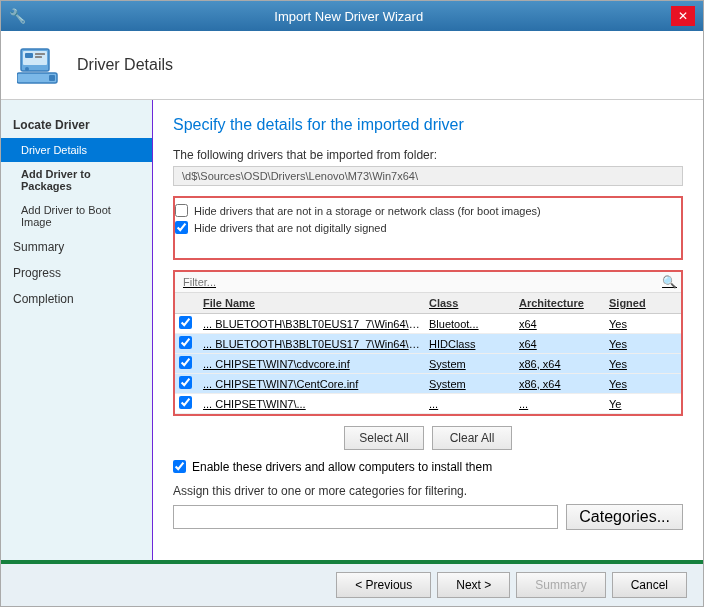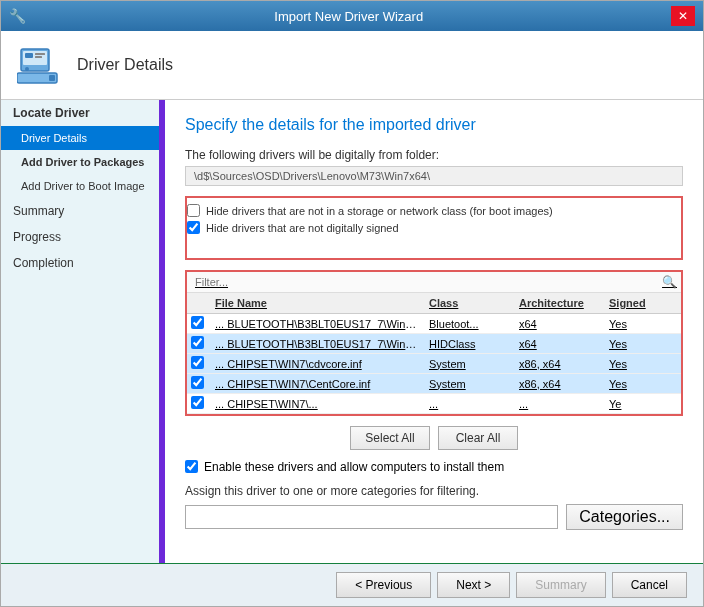--- a/index.html
+++ b/index.html
@@ -43,25 +43,25 @@
     .header-icon {
       width: 48px;
       height: 48px;
       flex-shrink: 0;
     }
     .header-title { font-size: 16px; color: #333; }
 
     .main-content { display: flex; flex: 1; overflow: hidden; }
 
     .sidebar {
-      width: 164px;
+      width: 152px;
       background: #e8f4f8;
-      border-right: 6px solid #6d28d9;
-      flex-shrink: 0;
-      padding-top: 0;
+      border-right: 1px solid #6d28d9;
+      flex-shrink: 0;
+      padding-top: 12px;
     }
     .sidebar-item {
       padding: 6px 12px;
       font-size: 12px;
       color: #333;
       cursor: pointer;
     }
     .sidebar-item.active {
       background: #0078d7;
       color: white;
@@ -158,21 +158,21 @@
       padding: 3px 12px;
       border: 1px solid #aaa;
       background: linear-gradient(to bottom, #f9f9f9, #e8e8e8);
       font-size: 16px;
       cursor: pointer;
       min-width: 80px;
     }
 
     .footer {
       background: #e8f0f5;
-      border-top: 1px solid #15803d;
+      border-top: 4px solid #15803d;
       padding: 8px 16px;
       display: flex;
       justify-content: flex-end;
       gap: 6px;
       flex-shrink: 0;
     }
     .footer-btn {
       padding: 5px 18px;
       border: 1px solid #aaa;
       background: linear-gradient(to bottom, #f9f9f9, #e0e0e0);
@@ -222,21 +222,21 @@
       <div class="sidebar-item indent">Add Driver to Boot Image</div>
       <div class="sidebar-item">Summary</div>
       <div class="sidebar-item">Progress</div>
       <div class="sidebar-item">Completion</div>
     </div>
 
     <div class="content-area">
       <div class="page-title">Specify the details for the imported driver</div>
 
       <div class="folder-path-section">
-        <div>The following drivers will be digitally from folder:</div>
+        <div>The following drivers that be imported from folder:</div>
         <div class="folder-path">\d$\Sources\OSD\Drivers\Lenovo\M73\Win7x64\</div>
       </div>
 
       <div class="filter-box">
         <div class="filter-row">
           <input type="checkbox" id="cb1" style="">
           <label for="cb1">Hide drivers that are not in a storage or network class (for boot images)</label>
         </div>
         <div class="filter-row">
           <input type="checkbox" id="cb2" checked="" style="">

